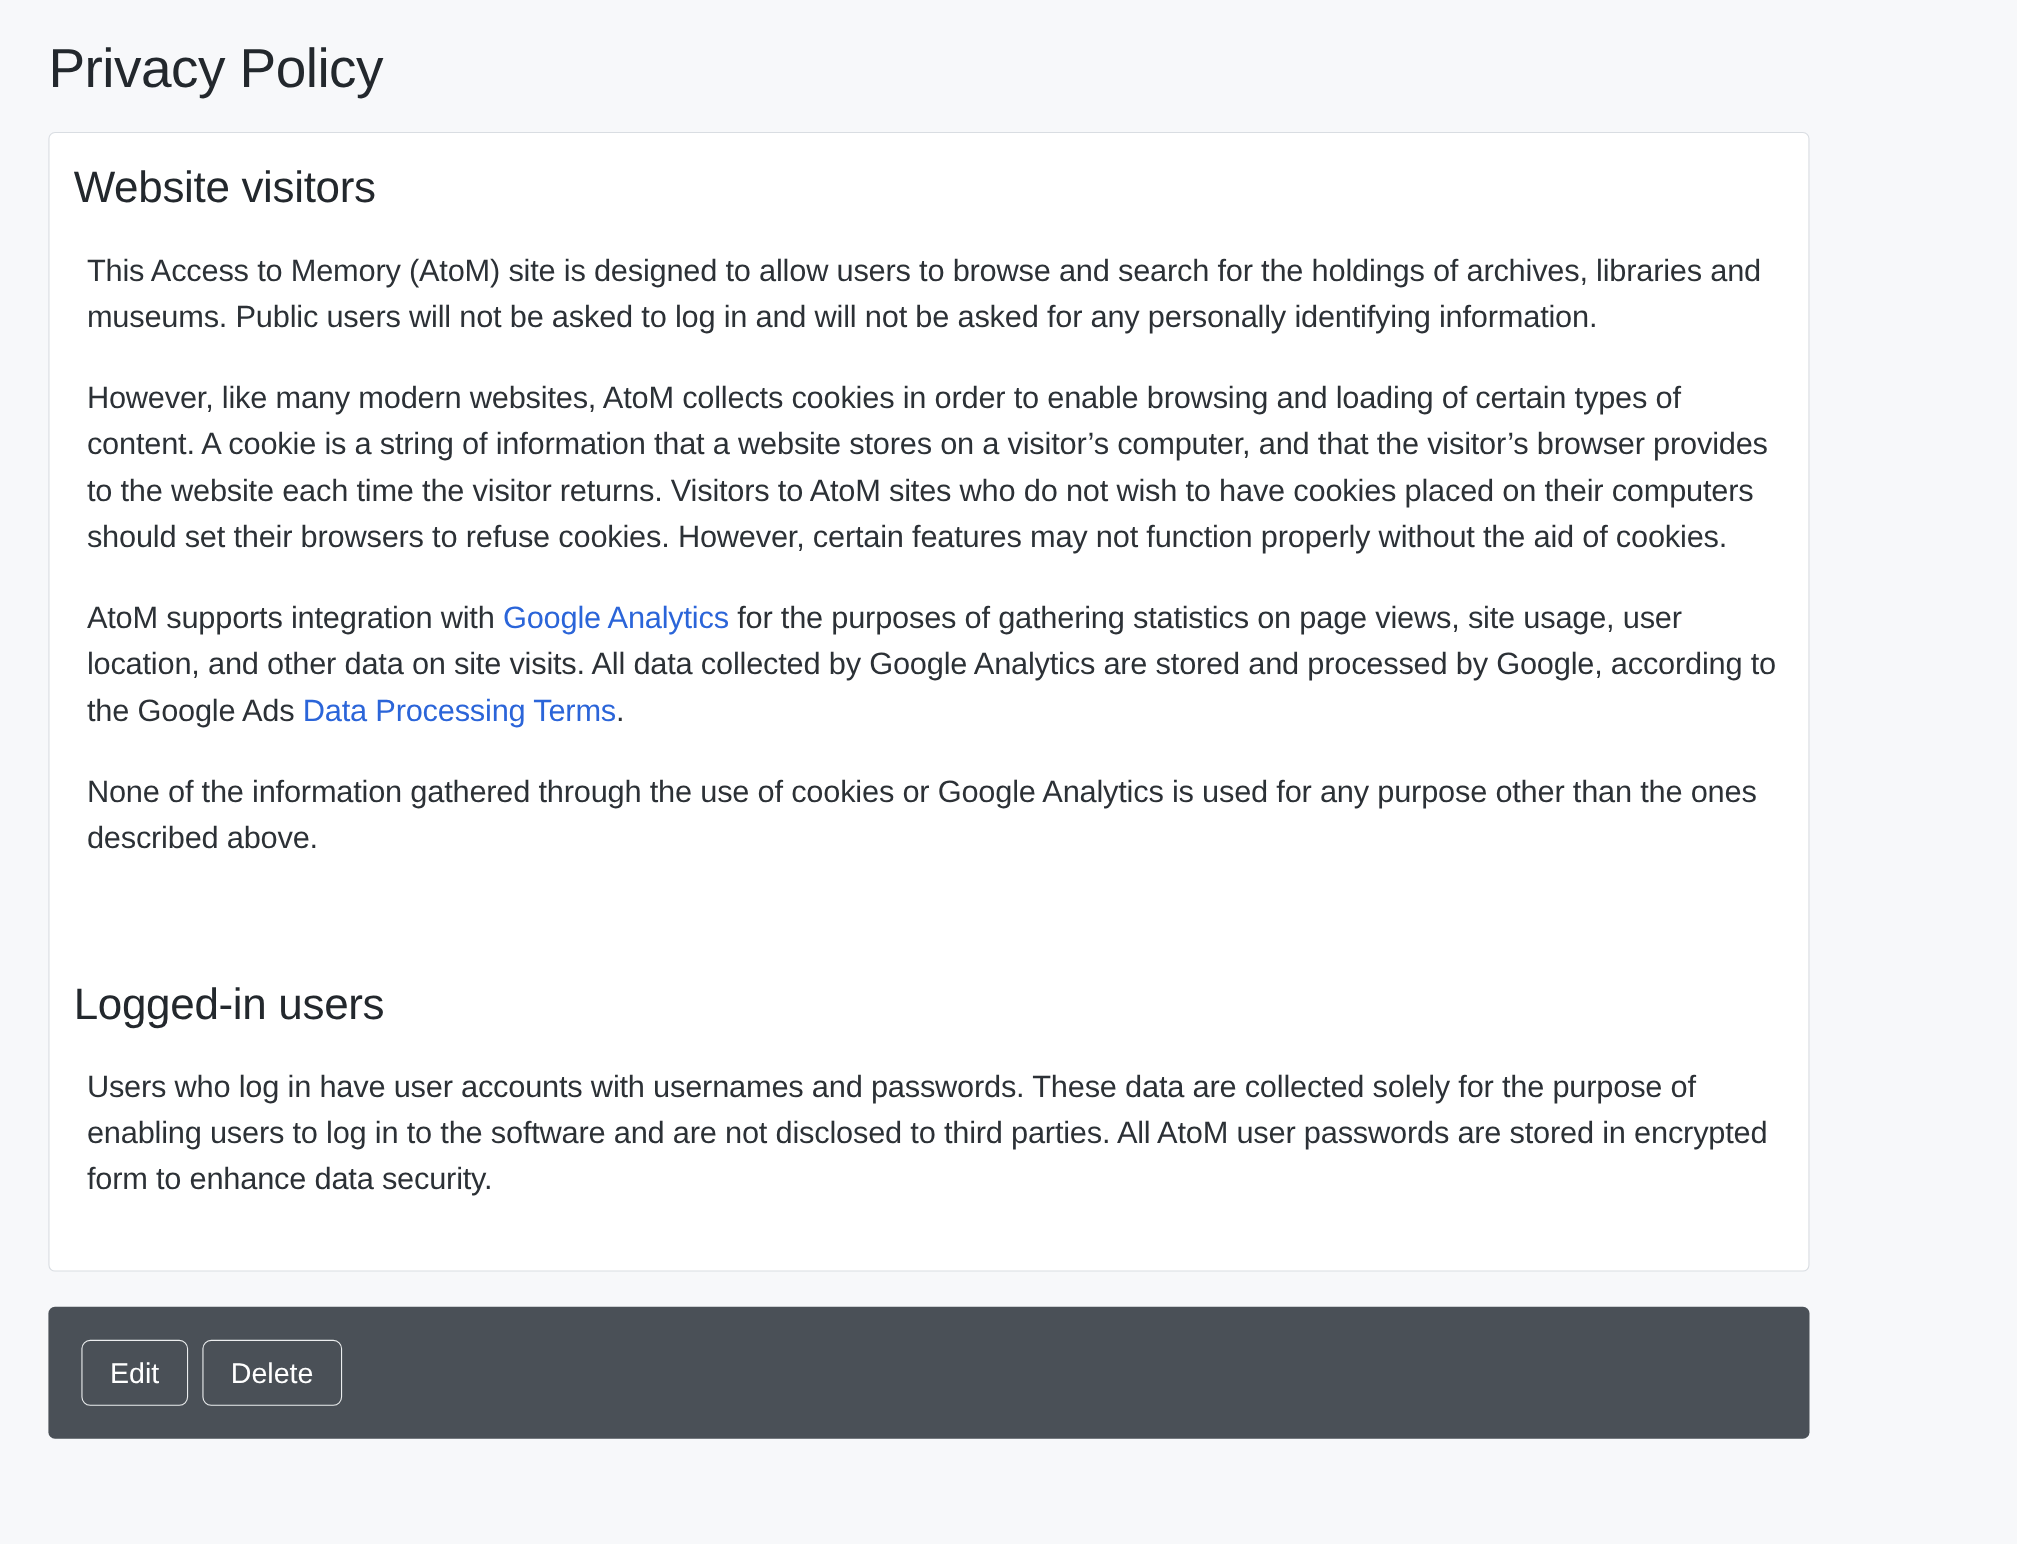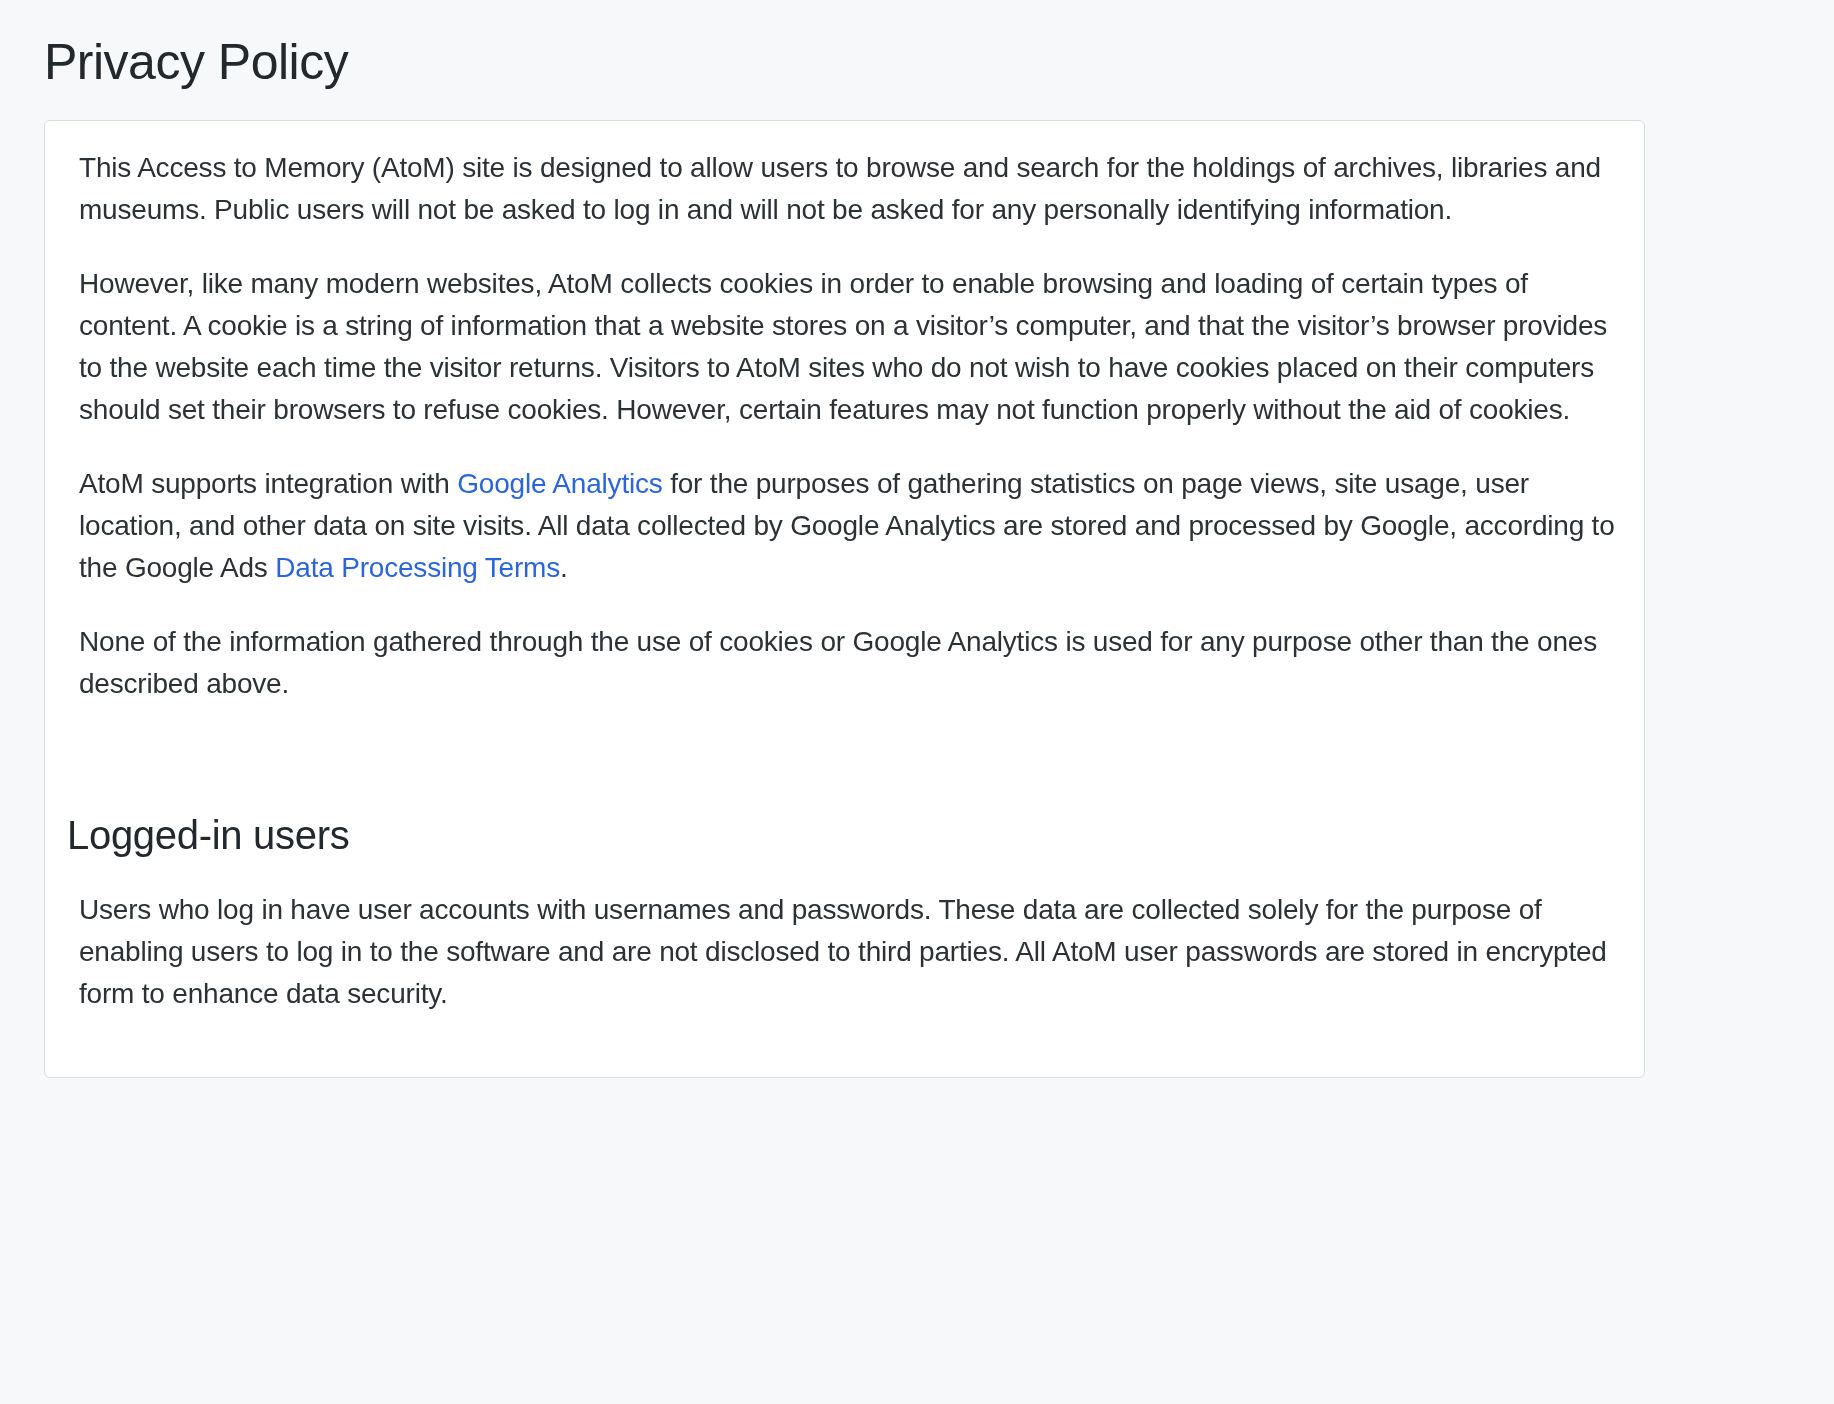--- a/index.html
+++ b/index.html
@@ -77,22 +77,27 @@
   }
 </style>
 </head>
 <body>
 
 <div class="page">
   <h1 class="page-title">Privacy Policy</h1>
 
   <div class="card">
     <div id="sections">
+        <h2 class="section-heading">Website visitors</h2>
         <p class="body-paragraph"><span>This Access to Memory (AtoM) site is designed to allow users to browse and search for the holdings of archives, libraries and museums. Public users will not be asked to log in and will not be asked for any personally identifying information.</span></p>
         <p class="body-paragraph"><span>However, like many modern websites, AtoM collects cookies in order to enable browsing and loading of certain types of content. A cookie is a string of information that a website stores on a visitor’s computer, and that the visitor’s browser provides to the website each time the visitor returns. Visitors to AtoM sites who do not wish to have cookies placed on their computers should set their browsers to refuse cookies. However, certain features may not function properly without the aid of cookies.</span></p>
         <p class="body-paragraph"><span>AtoM supports integration with </span><a href="#" class="text-link">Google Analytics</a><span> for the purposes of gathering statistics on page views, site usage, user location, and other data on site visits. All data collected by Google Analytics are stored and processed by Google, according to the Google Ads </span><a href="#" class="text-link">Data Processing Terms</a><span>.</span></p>
         <p class="body-paragraph"><span>None of the information gathered through the use of cookies or Google Analytics is used for any purpose other than the ones described above.</span></p>
         <h2 class="section-heading spaced-top">Logged-in users</h2>
         <p class="body-paragraph"><span>Users who log in have user accounts with usernames and passwords. These data are collected solely for the purpose of enabling users to log in to the software and are not disclosed to third parties. All AtoM user passwords are stored in encrypted form to enhance data security.</span></p>
       </div>
   </div>
 
+  <div class="actions-bar">
+    <button class="action-btn">Edit</button>
+    <button class="action-btn">Delete</button>
+  </div>
 </div>
 
 </body></html>

